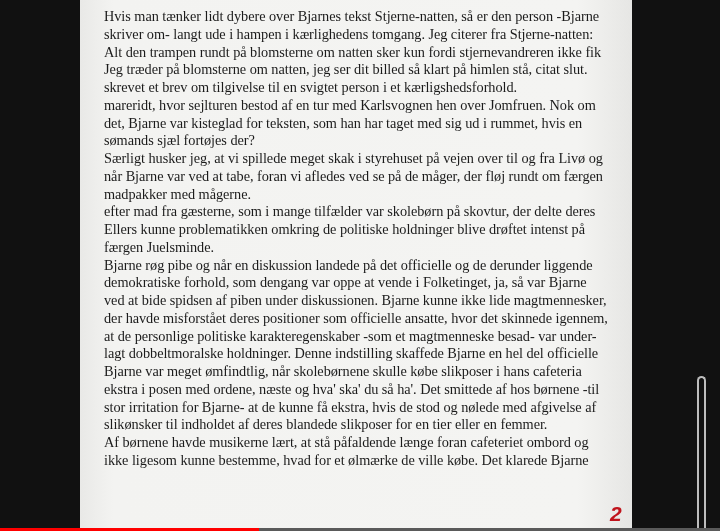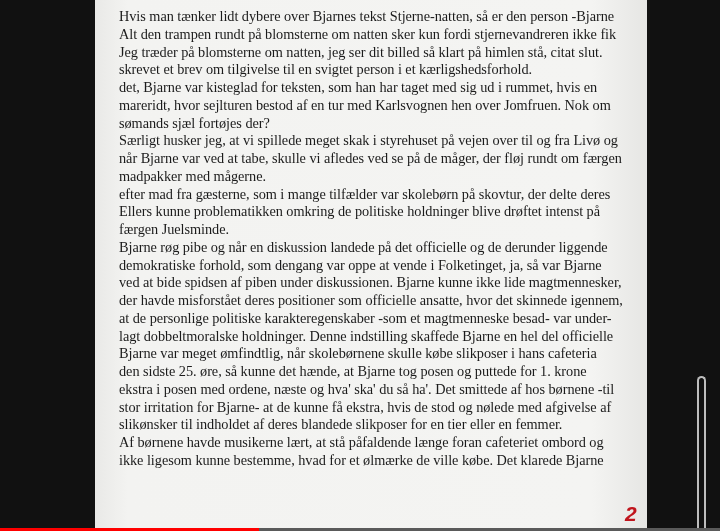--- a/index.html
+++ b/index.html
@@ -2,21 +2,21 @@
 <html><head>
   <meta charset="utf-8">
   <style>
     html, body { margin:0; padding:0; }
     body {
       width:720px; height:531px; overflow:hidden; position:relative;
       background:#111111;
       font-family: "Liberation Serif", "DejaVu Serif", serif;
     }
     .page {
-      position:absolute; left:95px; top:0; width:552px; height:531px;
+      position:absolute; left:80px; top:0; width:552px; height:531px;
       background: linear-gradient(90deg, #e9e9e7 0%, #f3f3f1 6%, #f4f4f2 90%, #e6e6e4 100%);
       box-sizing:border-box;
     }
     .text {
       position:absolute; left:24px; top:8px; width:522px;
       font-size:14.3px; line-height:17.75px; color:#1b1b1b;
       letter-spacing:-0.05px;
     }
     .text .line { display:block; white-space:nowrap; }
     .page-number {
@@ -36,40 +36,40 @@
     .progress-fill {
       position:absolute; left:0; top:0; height:3px; background:#ff0000;
     }
   </style>
 </head>
 <body>
 
 <div class="page">
   <div class="text">
     <span class="line">Hvis man tænker lidt dybere over Bjarnes tekst Stjerne-natten, så er den person -Bjarne</span>
+    <span class="line">skriver om- langt ude i hampen i kærlighedens tomgang. Jeg citerer fra Stjerne-natten:</span>
     <span class="line">Alt den trampen rundt på blomsterne om natten sker kun fordi stjernevandreren ikke fik</span>
     <span class="line">Jeg træder på blomsterne om natten, jeg ser dit billed så klart på himlen stå, citat slut.</span>
     <span class="line">skrevet et brev om tilgivelse til en svigtet person i et kærligshedsforhold.</span>
+    <span class="line">mareridt, hvor sejlturen bestod af en tur med Karlsvognen hen over Jomfruen. Nok om</span>
     <span class="line">det, Bjarne var kisteglad for teksten, som han har taget med sig ud i rummet, hvis en</span>
-    <span class="line">mareridt, hvor sejlturen bestod af en tur med Karlsvognen hen over Jomfruen. Nok om</span>
     <span class="line">sømands sjæl fortøjes der?</span>
     <span class="line">Særligt husker jeg, at vi spillede meget skak i styrehuset på vejen over til og fra Livø og</span>
-    <span class="line">når Bjarne var ved at tabe, skulle vi afledes ved se på de måger, der fløj rundt om færgen</span>
+    <span class="line">når Bjarne var ved at tabe, foran vi afledes ved se på de måger, der fløj rundt om færgen</span>
     <span class="line">madpakker med mågerne.</span>
     <span class="line">efter mad fra gæsterne, som i mange tilfælder var skolebørn på skovtur, der delte deres</span>
     <span class="line">Ellers kunne problematikken omkring de politiske holdninger blive drøftet intenst på</span>
     <span class="line">færgen Juelsminde.</span>
     <span class="line">Bjarne røg pibe og når en diskussion landede på det officielle og de derunder liggende</span>
     <span class="line">demokratiske forhold, som dengang var oppe at vende i Folketinget, ja, så var Bjarne</span>
     <span class="line">ved at bide spidsen af piben under diskussionen. Bjarne kunne ikke lide magtmennesker,</span>
     <span class="line">der havde misforstået deres positioner som officielle ansatte, hvor det skinnede igennem,</span>
     <span class="line">at de personlige politiske karakteregenskaber -som et magtmenneske besad- var under-</span>
     <span class="line">lagt dobbeltmoralske holdninger. Denne indstilling skaffede Bjarne en hel del officielle</span>
     <span class="line">Bjarne var meget ømfindtlig, når skolebørnene skulle købe slikposer i hans cafeteria</span>
-    <span class="line">den sidste 25. øre, så kunne det hænde, at Bjarne tog posen og puttede for 1. krone</span>
     <span class="line">ekstra i posen med ordene, næste og hva' ska' du så ha'. Det smittede af hos børnene -til</span>
     <span class="line">stor irritation for Bjarne- at de kunne få ekstra, hvis de stod og nølede med afgivelse af</span>
     <span class="line">slikønsker til indholdet af deres blandede slikposer for en tier eller en femmer.</span>
     <span class="line">Af børnene havde musikerne lært, at stå påfaldende længe foran cafeteriet ombord og</span>
     <span class="line">ikke ligesom kunne bestemme, hvad for et ølmærke de ville købe. Det klarede Bjarne</span>
   </div>
   <span class="page-number">2</span>
 </div>
 
 <div class="scroll-handle"></div>

